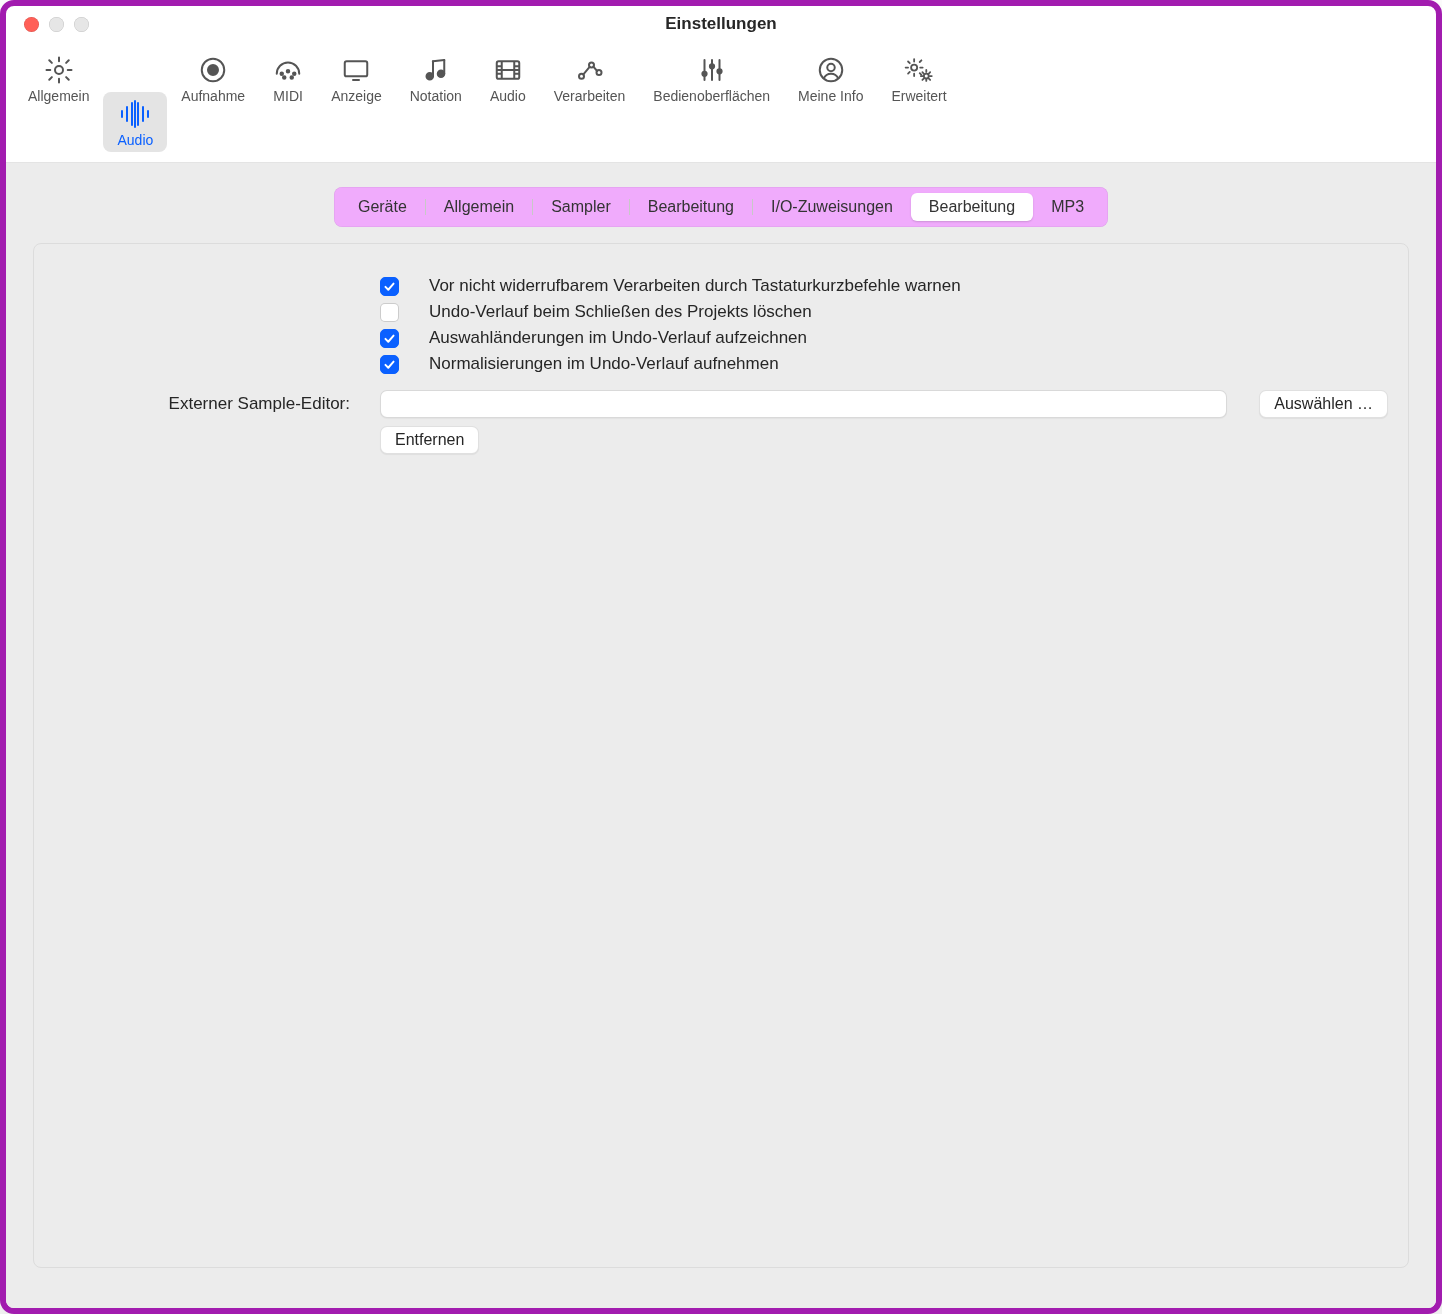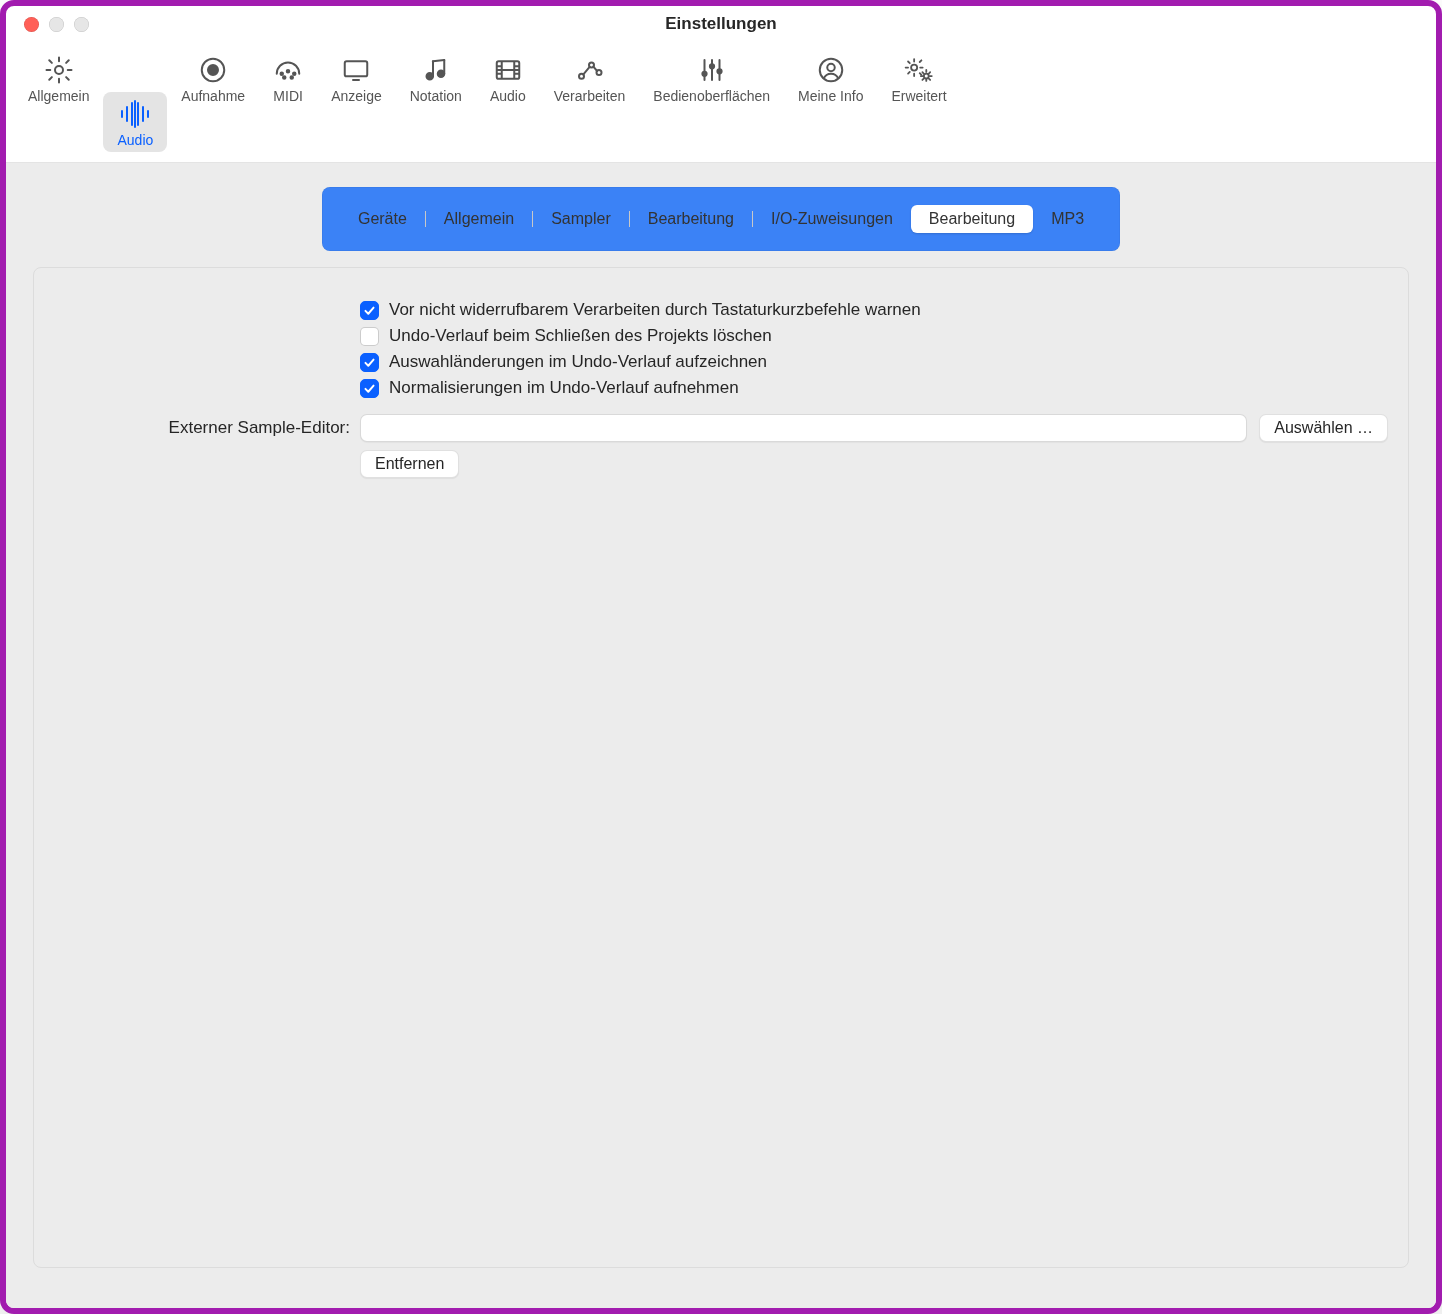--- a/index.html
+++ b/index.html
@@ -90,23 +90,23 @@
     flex: 1;
     background: #ececec;
     display: flex;
     flex-direction: column;
     align-items: center;
     padding-top: 24px;
     padding-bottom: 40px;
   }
   .subtabs {
     display: flex;
-    background: #3b82f6;
+    background: #f0abfc;
     border-radius: 8px;
-    padding: 18px;
+    padding: 6px;
     box-shadow: inset 0 0 0 0.5px rgba(0,0,0,0.08);
     margin-bottom: 16px;
   }
   .subtab {
     padding: 5px 18px;
     font-size: 16px;
     border-radius: 6px;
     color: #333;
     cursor: default;
     position: relative;
@@ -128,20 +128,21 @@
     background: #ececec;
     border: 1px solid #dcdcdc;
     border-radius: 8px;
     padding: 32px 20px 20px 20px;
     position: relative;
   }
   .formrow {
     display: flex;
     align-items: center;
     margin-bottom: 8px;
+    gap: 20px;
   }
   .check-col {
     width: 306px;
     flex-shrink: 0;
   }
   .check-rows .formrow { margin-bottom: 6px; }
   .checkbox {
     width: 19px; height: 19px;
     border-radius: 5px;
     border: 0.5px solid rgba(0,0,0,0.2);

